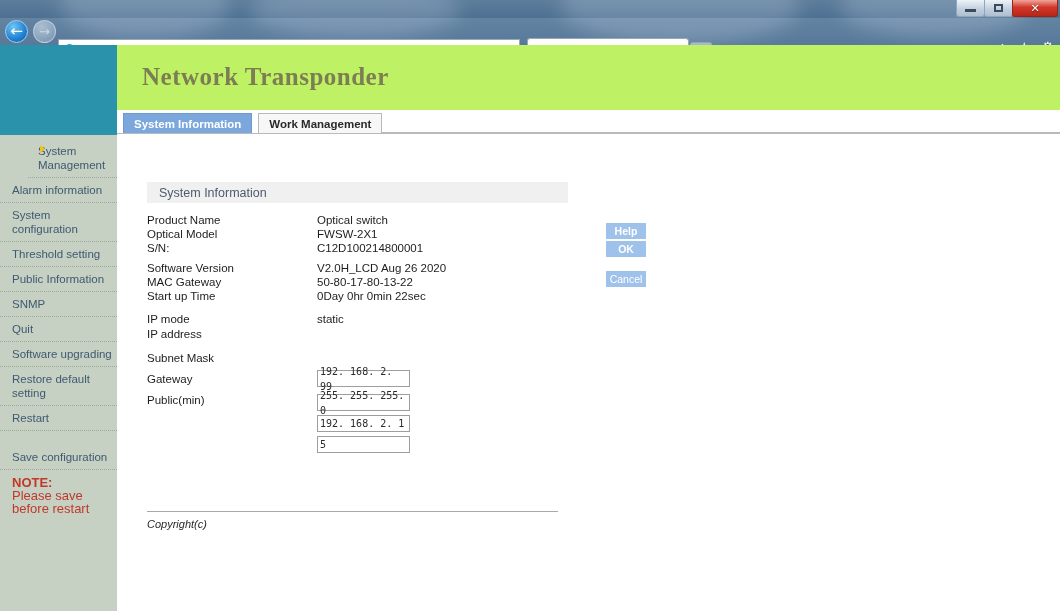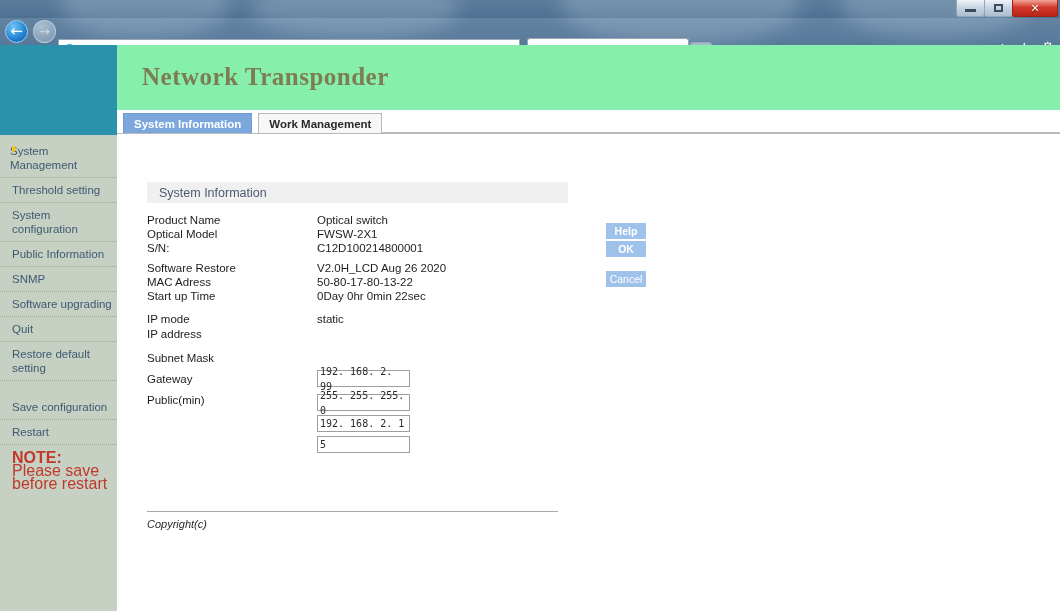--- a/index.html
+++ b/index.html
@@ -128,21 +128,21 @@
 
   
   #teal-block {
     position: absolute; left: 0; top: 0; width: 117px; height: 90px;
     background: #2a93ab;
   }
 
   
   #page-header {
     position: absolute; left: 117px; top: 0; width: 943px; height: 65px;
-    background: #86efac;
+    background: #bef264;
   }
   #app-title {
     position: absolute; left: 25px; top: 18px;
     font-family: "Liberation Serif", serif;
     font-size: 25px; font-weight: bold; color: #7d7d53;
     letter-spacing: .5px;
   }
 
   
   #tabbar {
@@ -169,23 +169,23 @@
     font-size: 11.5px; line-height: 14px; color: #3f5a72;
     border-bottom: 1px dotted #9aa79a;
     position: relative;
   }
   .side-item.spacer-top { margin-top: 14px; }
   .side-item .caret {
     position: absolute; left: 12px; top: 6px;
     width: 0; height: 0; border-left: 5px solid #f2c318;
     border-top: 4px solid transparent; border-bottom: 4px solid transparent;
   }
-  .side-item.has-caret { padding-left: 10px; }
+  .side-item.has-caret { padding-left: 10px; margin-left: 28px; }
   #side-note {
-    padding: 6px 6px 6px 12px; font-size: 16px; line-height: 13px;
+    padding: 6px 6px 6px 12px; font-size: 13px; line-height: 13px;
     color: #c0392b;
   }
   #side-note .nhead { font-weight: bold; display: block; }
 
   
   #content { position: absolute; left: 117px; top: 90px; width: 943px; height: 476px; background: #fff; }
 
   #panel-title {
     position: absolute; left: 30px; top: 47px; width: 421px; height: 21px;
     background: #f0f0f0;
@@ -309,45 +309,48 @@
       <div class="ptab inactive">Work Management</div>
       <div id="tabbar-fill"></div>
     </div>
 
     <div id="sidebar">
       <div class="side-item has-caret">
         <span class="caret"></span>
         <span>System Management</span>
       </div>
       <div class="side-item">
+        <span>Alarm information</span>
+      </div>
+      <div class="side-item">
+        <span>System configuration</span>
+      </div>
+      <div class="side-item">
         <span>Threshold setting</span>
       </div>
       <div class="side-item">
-        <span>System configuration</span>
-      </div>
-      <div class="side-item">
         <span>Public Information</span>
       </div>
       <div class="side-item">
         <span>SNMP</span>
       </div>
       <div class="side-item">
+        <span>Quit</span>
+      </div>
+      <div class="side-item">
         <span>Software upgrading</span>
       </div>
       <div class="side-item">
-        <span>Quit</span>
-      </div>
-      <div class="side-item">
         <span>Restore default setting</span>
+      </div>
+      <div class="side-item">
+        <span>Restart</span>
       </div>
       <div class="side-item spacer-top">
         <span>Save configuration</span>
-      </div>
-      <div class="side-item">
-        <span>Restart</span>
       </div>
       <div id="side-note">
         <span class="nhead">NOTE:</span>
         <span>Please save before restart</span>
       </div>
     </div>
 
     <div id="content">
 
       <div id="panel-title">System Information</div>
@@ -359,25 +362,25 @@
           </div>
           <div class="row" style="top: 93px;">
             <span class="lab">Optical Model</span>
             <span class="val">FWSW-2X1</span>
           </div>
           <div class="row" style="top: 107px;">
             <span class="lab">S/N:</span>
             <span class="val">C12D100214800001</span>
           </div>
           <div class="row" style="top: 127px;">
-            <span class="lab">Software Restore</span>
+            <span class="lab">Software Version</span>
             <span class="val">V2.0H_LCD Aug 26 2020</span>
           </div>
           <div class="row" style="top: 141px;">
-            <span class="lab">MAC Adress</span>
+            <span class="lab">MAC Gateway</span>
             <span class="val">50-80-17-80-13-22</span>
           </div>
           <div class="row" style="top: 155px;">
             <span class="lab">Start up Time</span>
             <span class="val"> 0Day 0hr 0min 22sec</span>
           </div>
           <div class="row" style="top: 178px;">
             <span class="lab">IP mode</span>
             <span class="val">static</span>
           </div>

